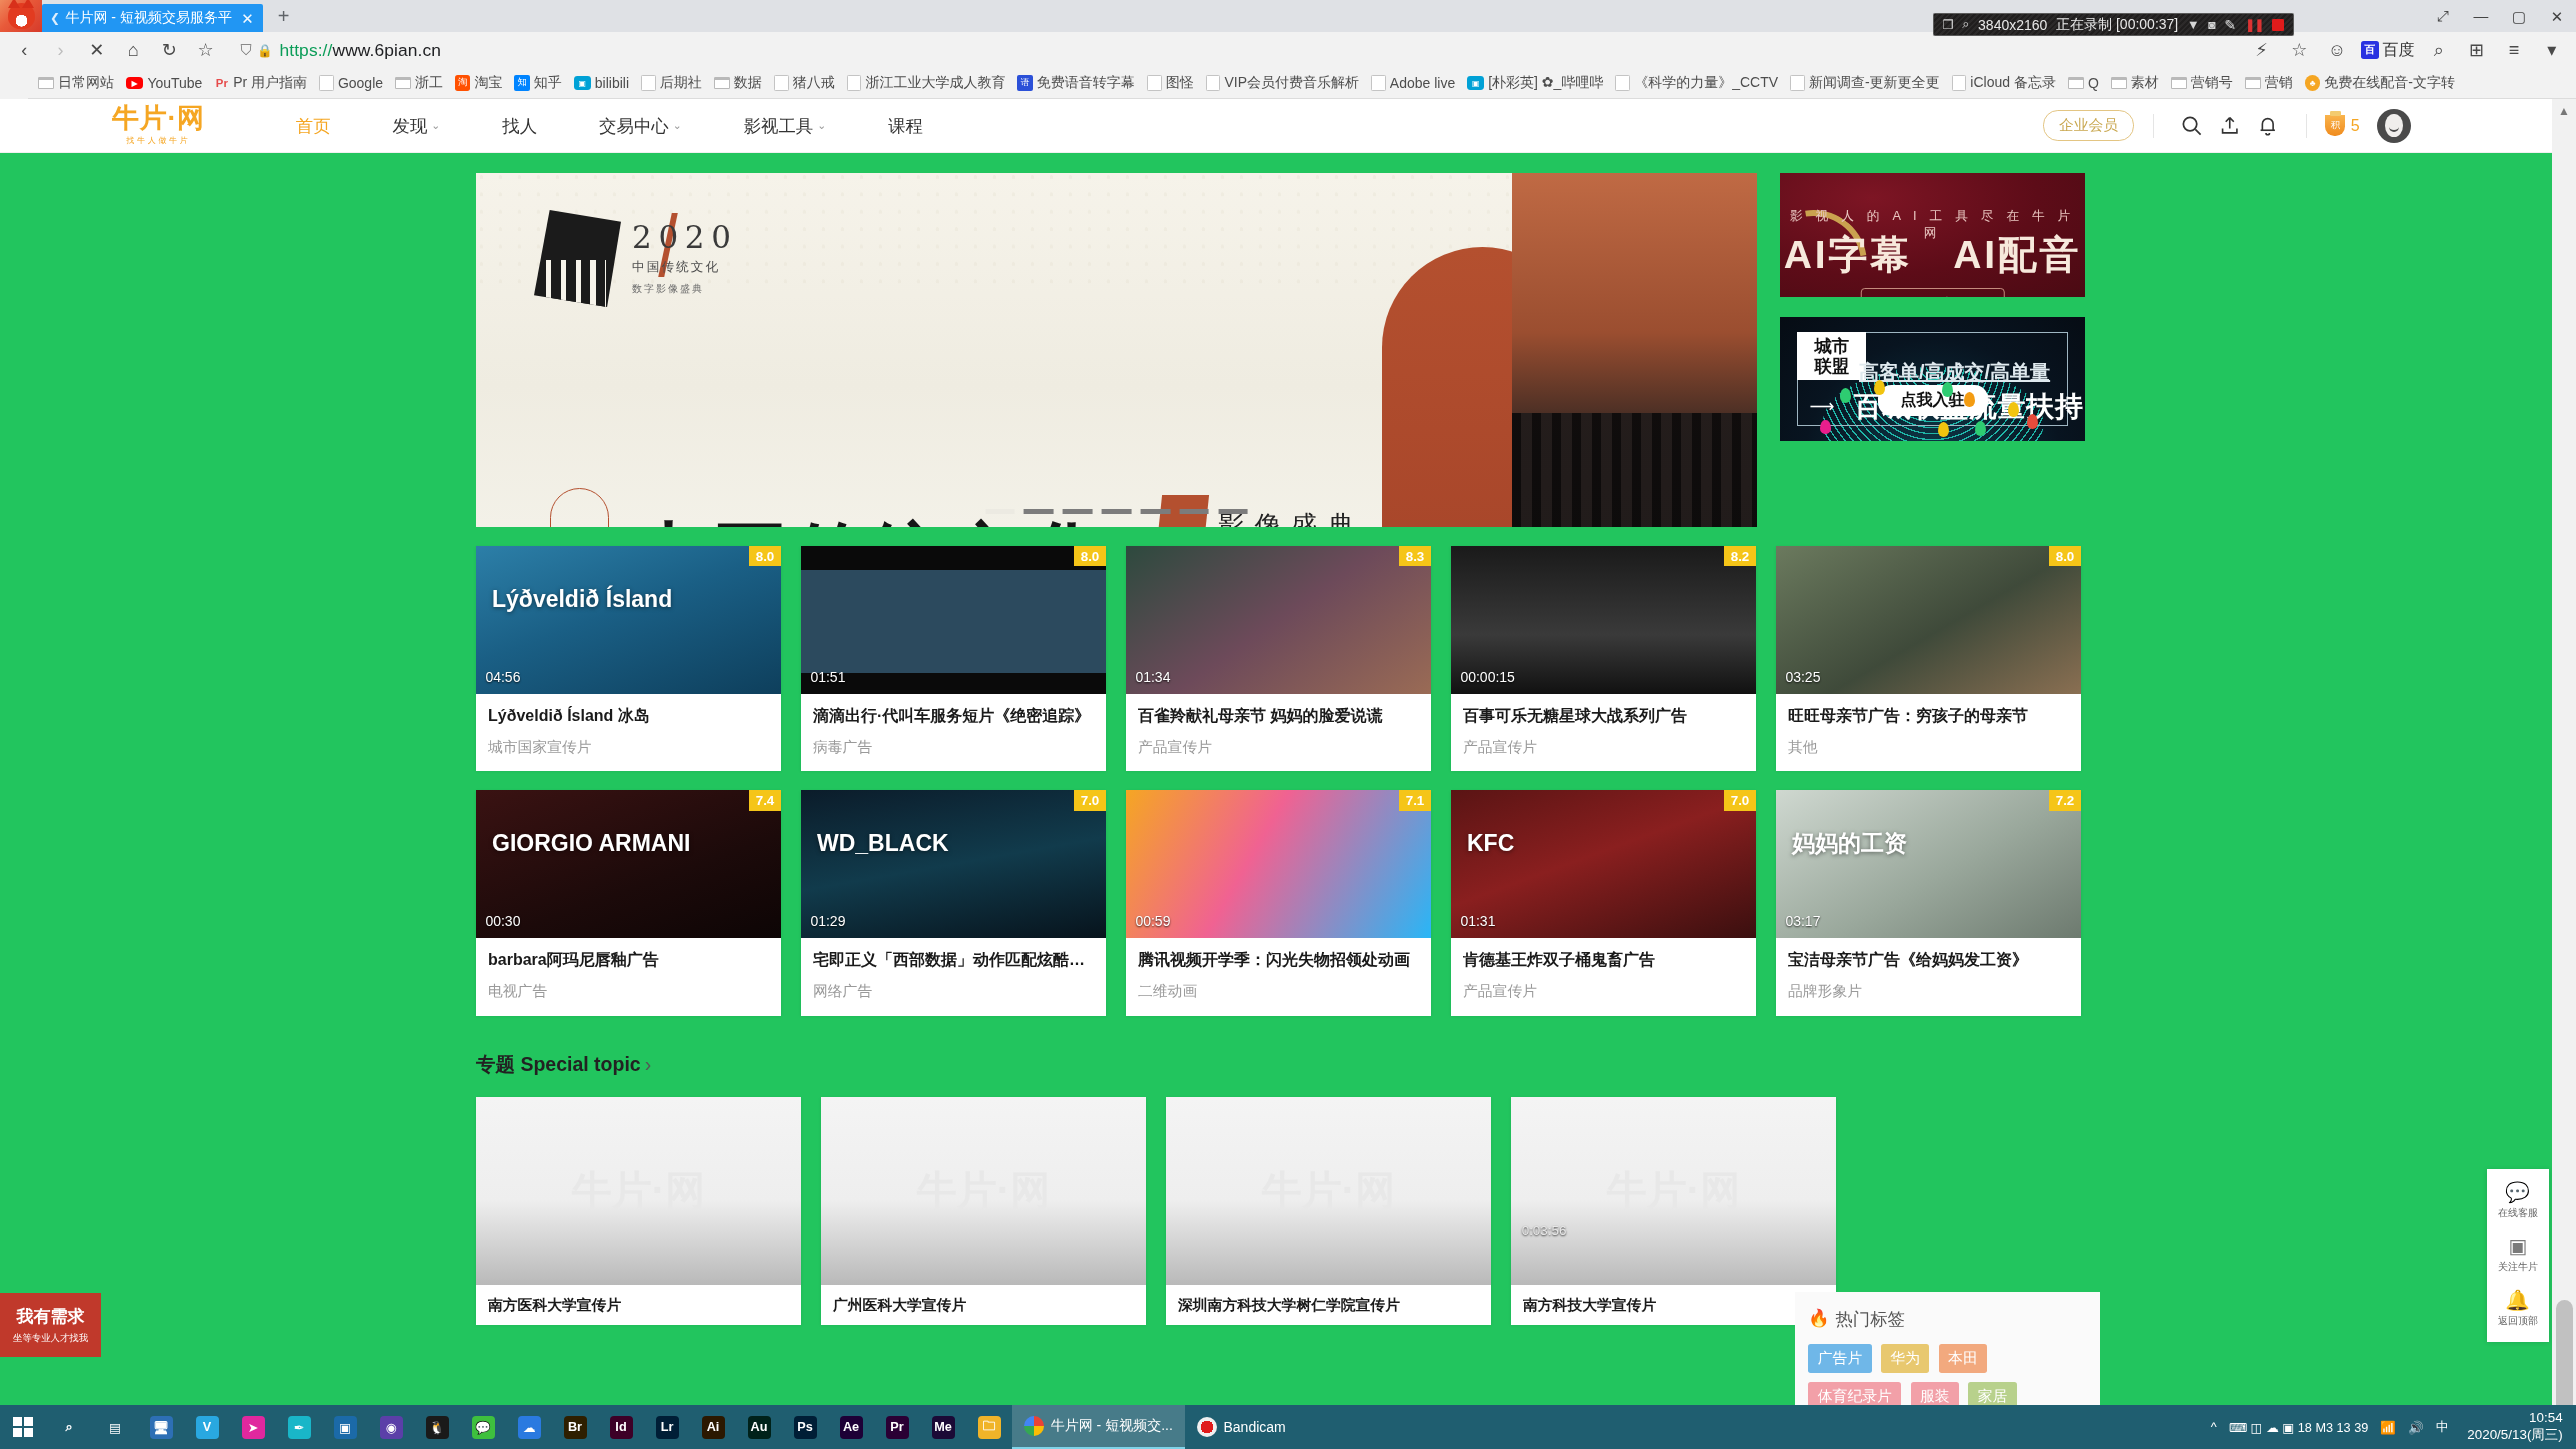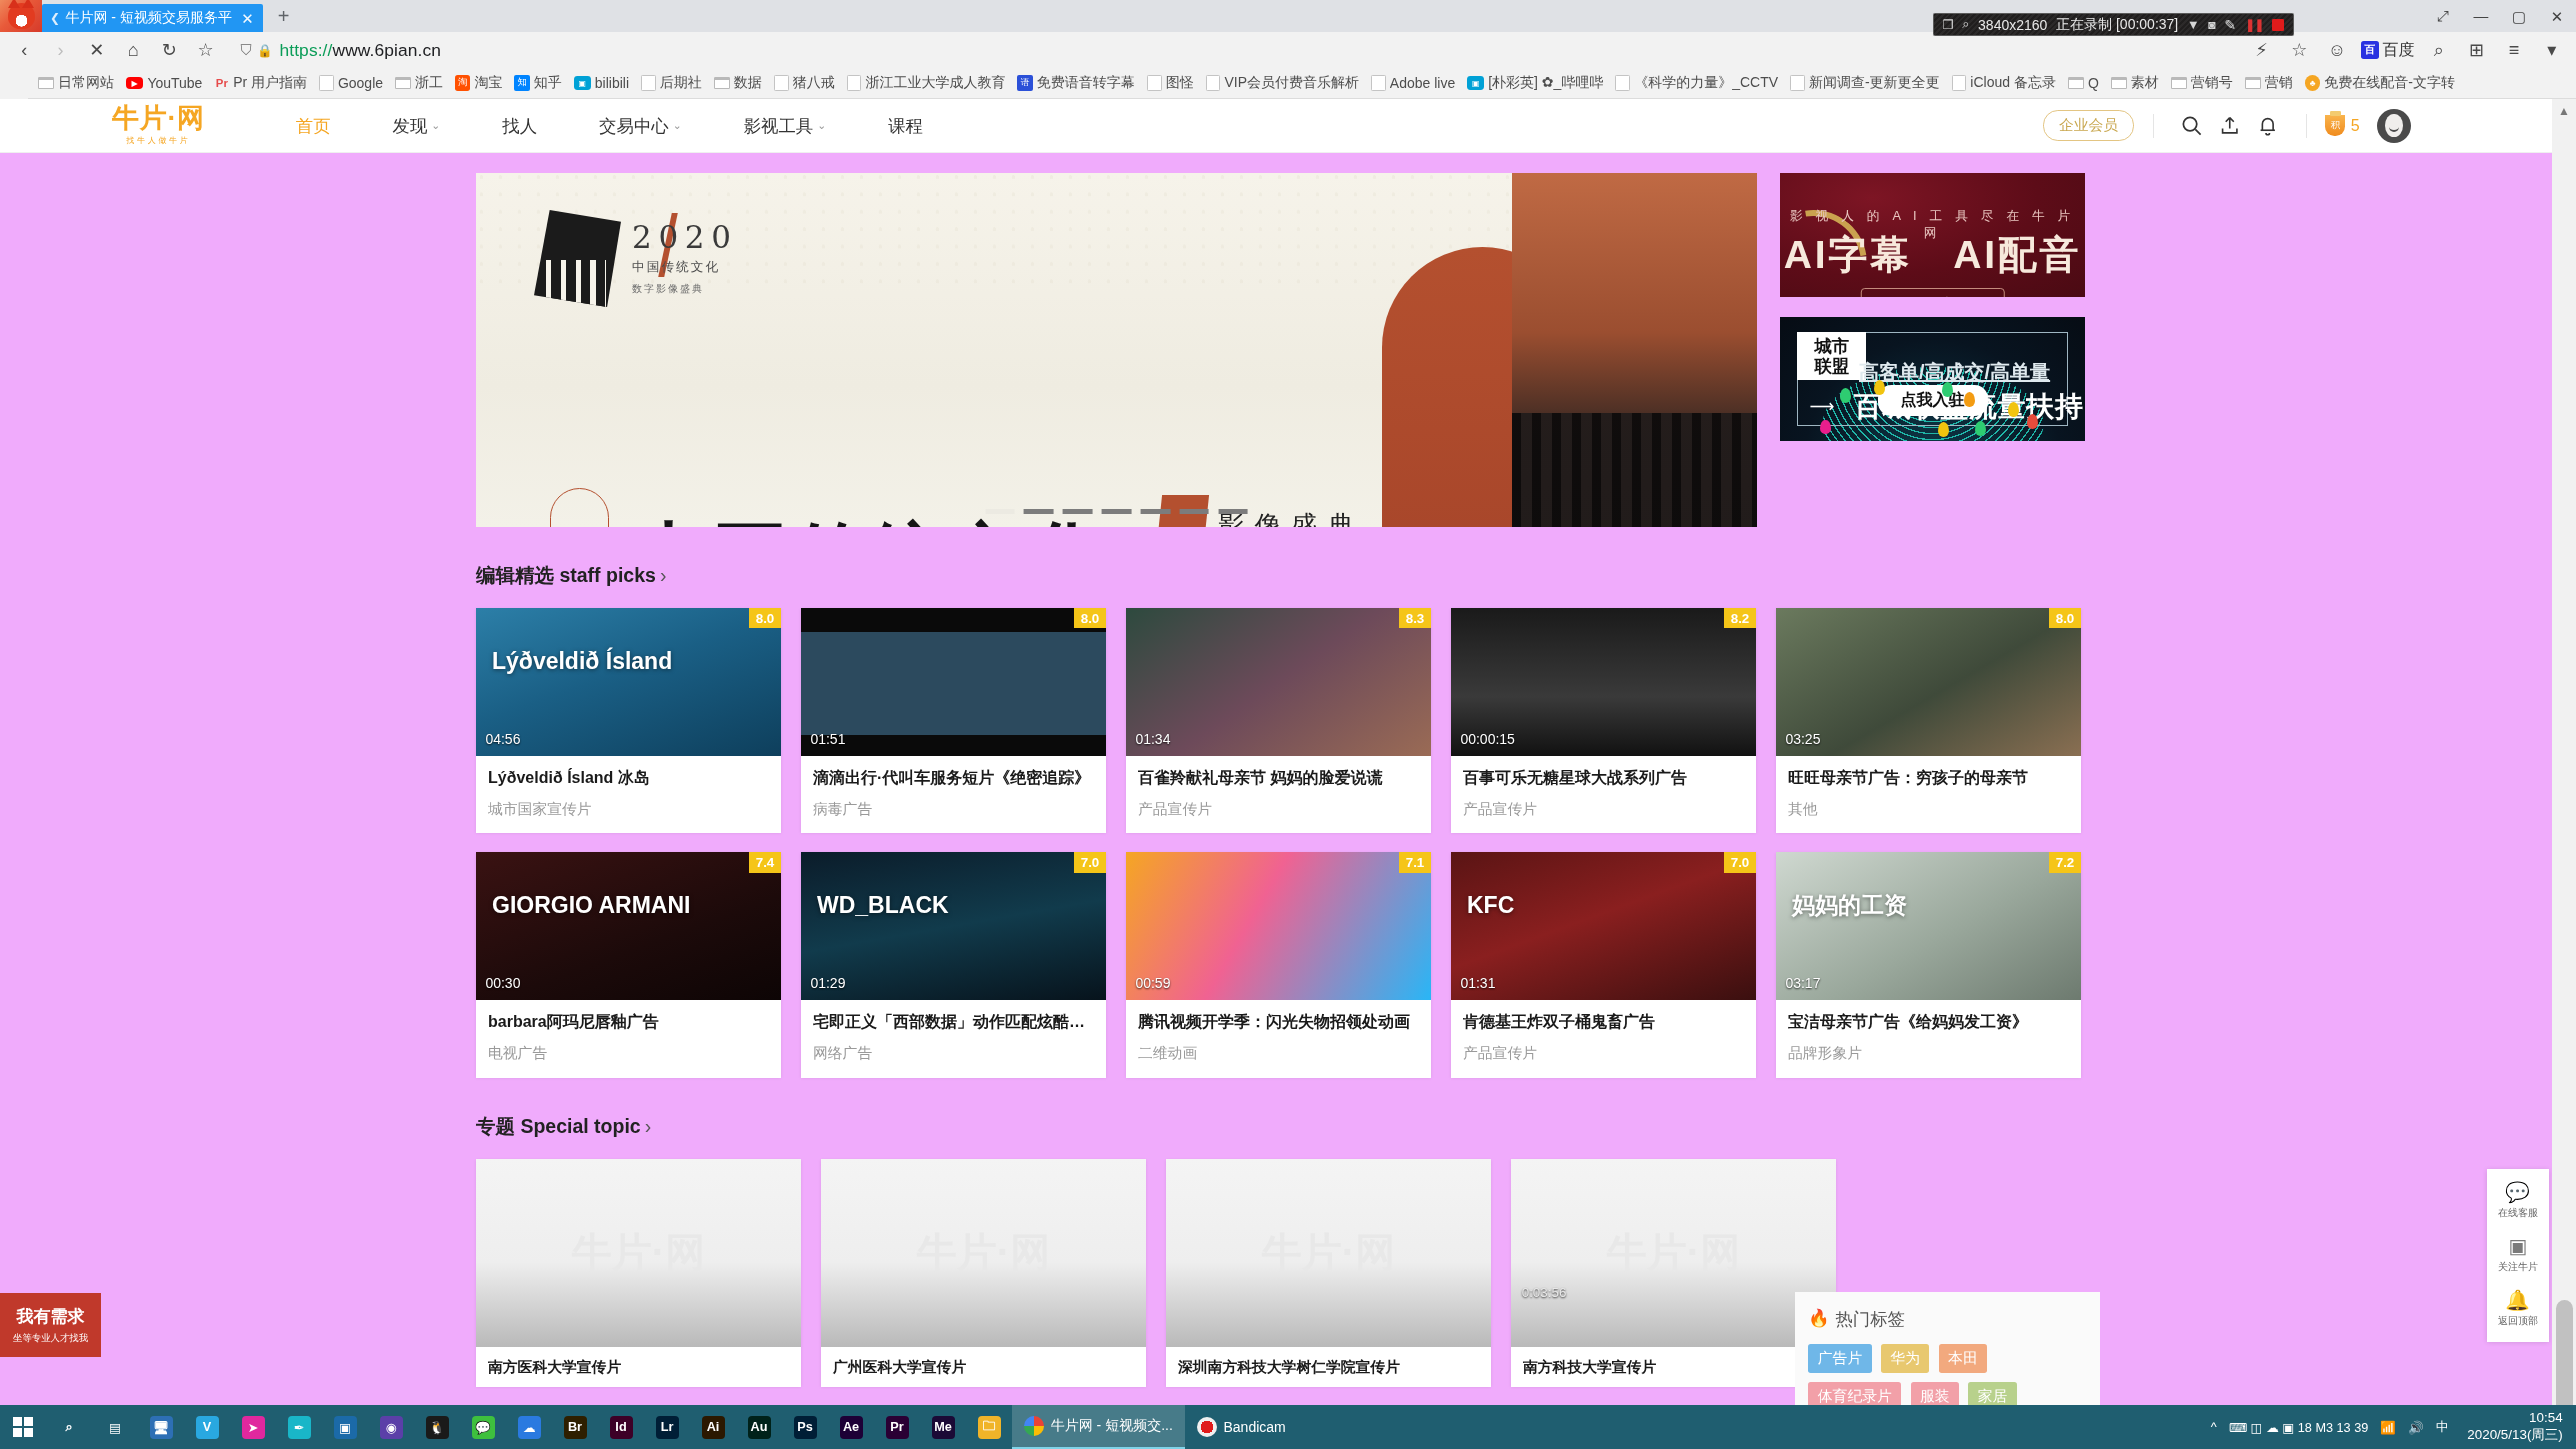--- a/index.html
+++ b/index.html
@@ -77,21 +77,21 @@
     background:repeating-linear-gradient(135deg,#201e1e 0 2px,#2c2a2a 2px 4px);
     border:0.7px solid #5a5a5a; display:flex; align-items:center; gap:8.7px; padding:0 8.7px;
     color:#e8e8e8; font-size:14px; border-radius:1.3px;
   }
   .recorder .ricon{font-size:12.7px;opacity:.9;}
   .recorder .rpause{color:#d33;font-size:12.7px;letter-spacing:-1.3px;}
   .recorder .rstop{width:12px;height:12px;background:#e01b1b;border-radius:1.3px;}
   .recorder .pen{color:#e2e2e2;}
 
   
-  .page { height:1337px; background:#f0abfc; overflow:hidden; position:relative; }
+  .page { height:1337px; background:#22c55e; overflow:hidden; position:relative; }
   .site-header { height:54px; background:#fff; display:flex; align-items:center; padding:0 38px;
     border-bottom:0.7px solid #f0f0f0; }
   .logo { display:flex; flex-direction:column; align-items:center; margin-left:74px; margin-right:60px;}
   .logo .lg-main{font-size:27px;font-weight:bold;color:#f5a623;letter-spacing:0.7px;line-height:1;}
   .logo .lg-sub{font-size:8px;color:#f5a623;letter-spacing:2.7px;margin-top:3.4px;}
   .mainnav { display:flex; align-items:center; gap:0; }
   .mainnav .mi { padding:0 31px; font-size:17.4px; color:#333; display:flex; align-items:center; gap:4px; cursor:pointer;}
   .mainnav .mi.active { color:#f5a623; }
   .mainnav .caret{font-size:10.7px;color:#999;}
   .hdr-right{margin-left:auto;display:flex;align-items:center;gap:0;padding-right:127px;}
@@ -494,23 +494,20 @@
           <span class="pin" style="left:184px;bottom:34px;background:#f39c12;"></span>
           <span class="pin" style="left:228px;bottom:24px;background:#f1c40f;"></span>
           <span class="pin" style="left:40px;bottom:6.7px;background:#e91e8c;"></span>
           <span class="pin" style="left:158px;bottom:4px;background:#f1c40f;"></span>
           <span class="pin" style="left:195px;bottom:5.4px;background:#2ecc71;"></span>
           <span class="pin" style="left:247px;bottom:12px;background:#e74c3c;"></span>
         </div>
       </div>
     </div>
 
-    <div class="sec-title">
-      <span>编辑精选 staff picks</span><span class="ar">›</span>
-    </div>
     <div class="grid" id="grid-row1">
         <div class="card">
           <div class="thumb" style="background: linear-gradient(160deg, rgb(44, 127, 168) 0%, rgb(26, 95, 133) 45%, rgb(14, 63, 92) 100%);">
             <div style="position: absolute; left: 16px; top: 40px; color: rgb(255, 255, 255); font-size: 23px; font-weight: bold; text-shadow: rgba(0, 0, 0, 0.5) 0px 1.3px 4px; max-width: 221px; line-height: 1.2;">Lýðveldið Ísland</div>
             <div class="score">8.0</div>
             <div class="dur">04:56</div>
           </div>
           <div class="card-body">
             <div class="c-title">Lýðveldið Ísland 冰岛</div>
             <div class="c-cat">城市国家宣传片</div>

